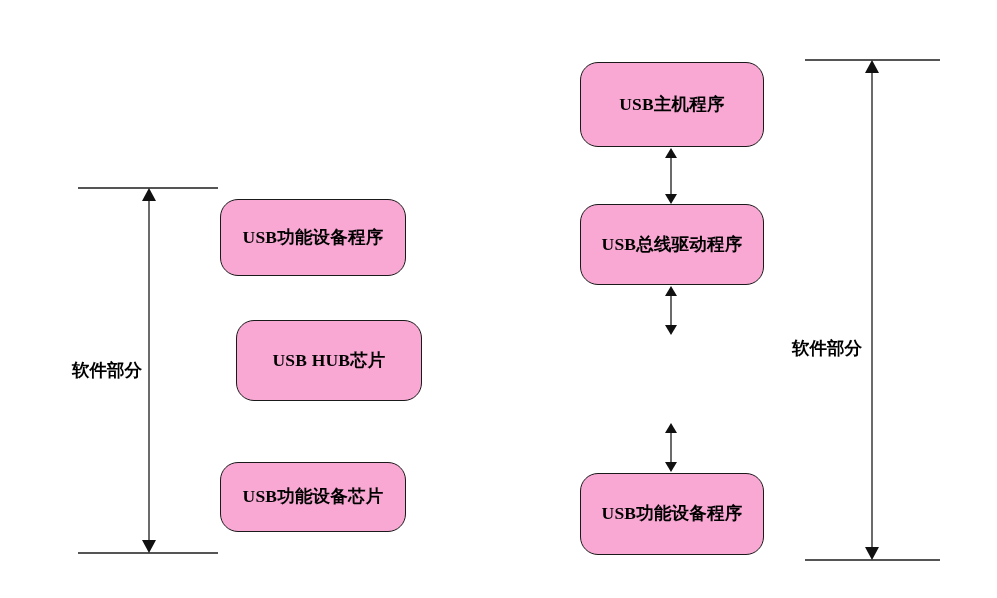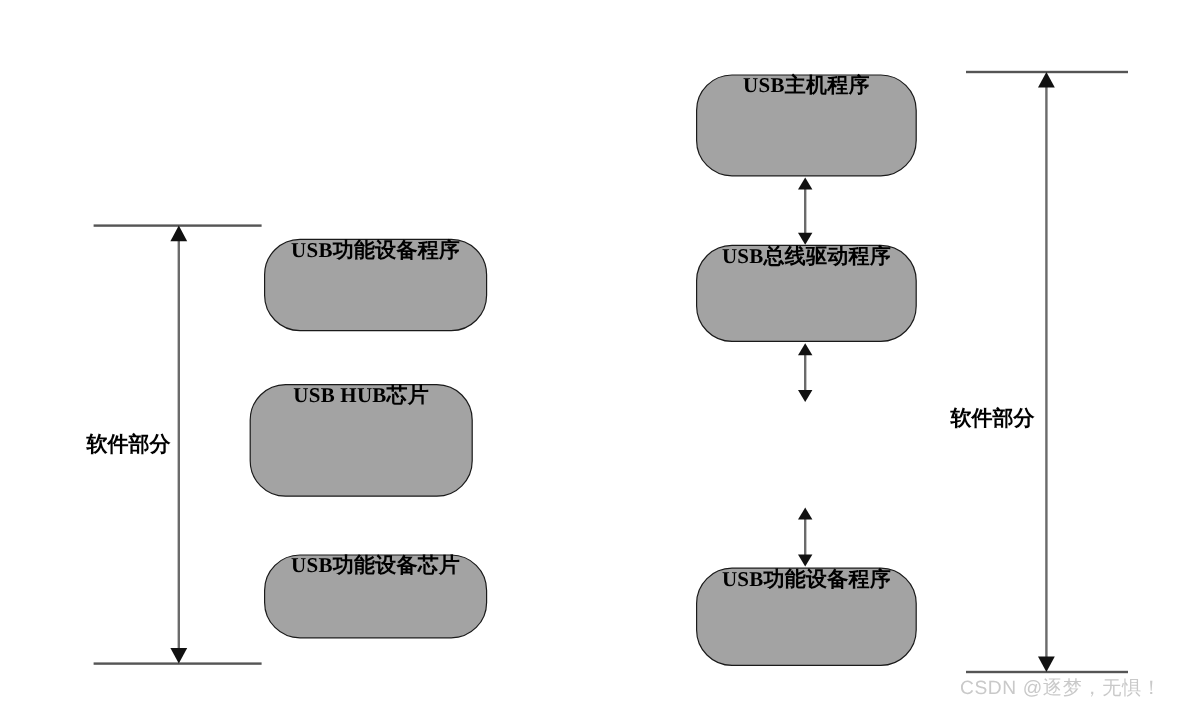--- a/index.html
+++ b/index.html
@@ -16,23 +16,24 @@
     width: 997px;
     height: 598px;
     background: #ffffff;
     overflow: hidden;
   }
   
   .node {
     position: absolute;
     box-sizing: border-box;
     border: 1.6px solid #1a1a1a;
-    border-radius: 30px;
-    background: #a3a3a3;
+    border-radius: 18px;
+    background: #f9a8d4;
     display: flex;
+    align-items: center;
     justify-content: center;
   }
   .node-label {
     font-family: "Liberation Serif", "DejaVu Serif", serif;
     font-weight: bold;
     font-size: 17.5px;
     color: #000000;
     letter-spacing: 0.2px;
     white-space: nowrap;
     line-height: 1;
@@ -133,21 +134,21 @@
     <div class="shaft"></div>
     <div class="head-up"></div>
     <div class="head-dn"></div>
   </div>
   <div class="span-label" style="left:58px; top:362px; width:84px; text-align:right;">软件部分</div>
 
   <div class="node" style="left:220px; top:199px; width:186px; height:77px;">
     <span class="node-label">USB功能设备程序</span>
   </div>
 
-  <div class="node" style="left:208px; top:320px; width:186px; height:94px;">
+  <div class="node" style="left:236px; top:320px; width:186px; height:81px;">
     <span class="node-label">USB HUB芯片</span>
   </div>
 
   <div class="node" style="left:220px; top:462px; width:186px; height:70px;">
     <span class="node-label">USB功能设备芯片</span>
   </div>
 
   <div class="node" style="left:580px; top:62px; width:184px; height:85px;">
     <span class="node-label">USB主机程序</span>
   </div>
@@ -181,15 +182,14 @@
 
   <div class="span-cap" style="left:805px; top:59px; width:135px;"></div>
   <div class="span-cap" style="left:805px; top:559px; width:135px;"></div>
   <div class="span-arrow" style="left:864px; top:60px; height:500px;">
     <div class="shaft"></div>
     <div class="head-up"></div>
     <div class="head-dn"></div>
   </div>
   <div class="span-label" style="left:790px; top:296px; width:72px; text-align:right;margin-top:44px;">软件部分</div>
 
-  <div class="watermark" style="left:800px; top:563px;">CSDN @逐梦，无惧！</div>
 
 </div>
 
 </body></html>

